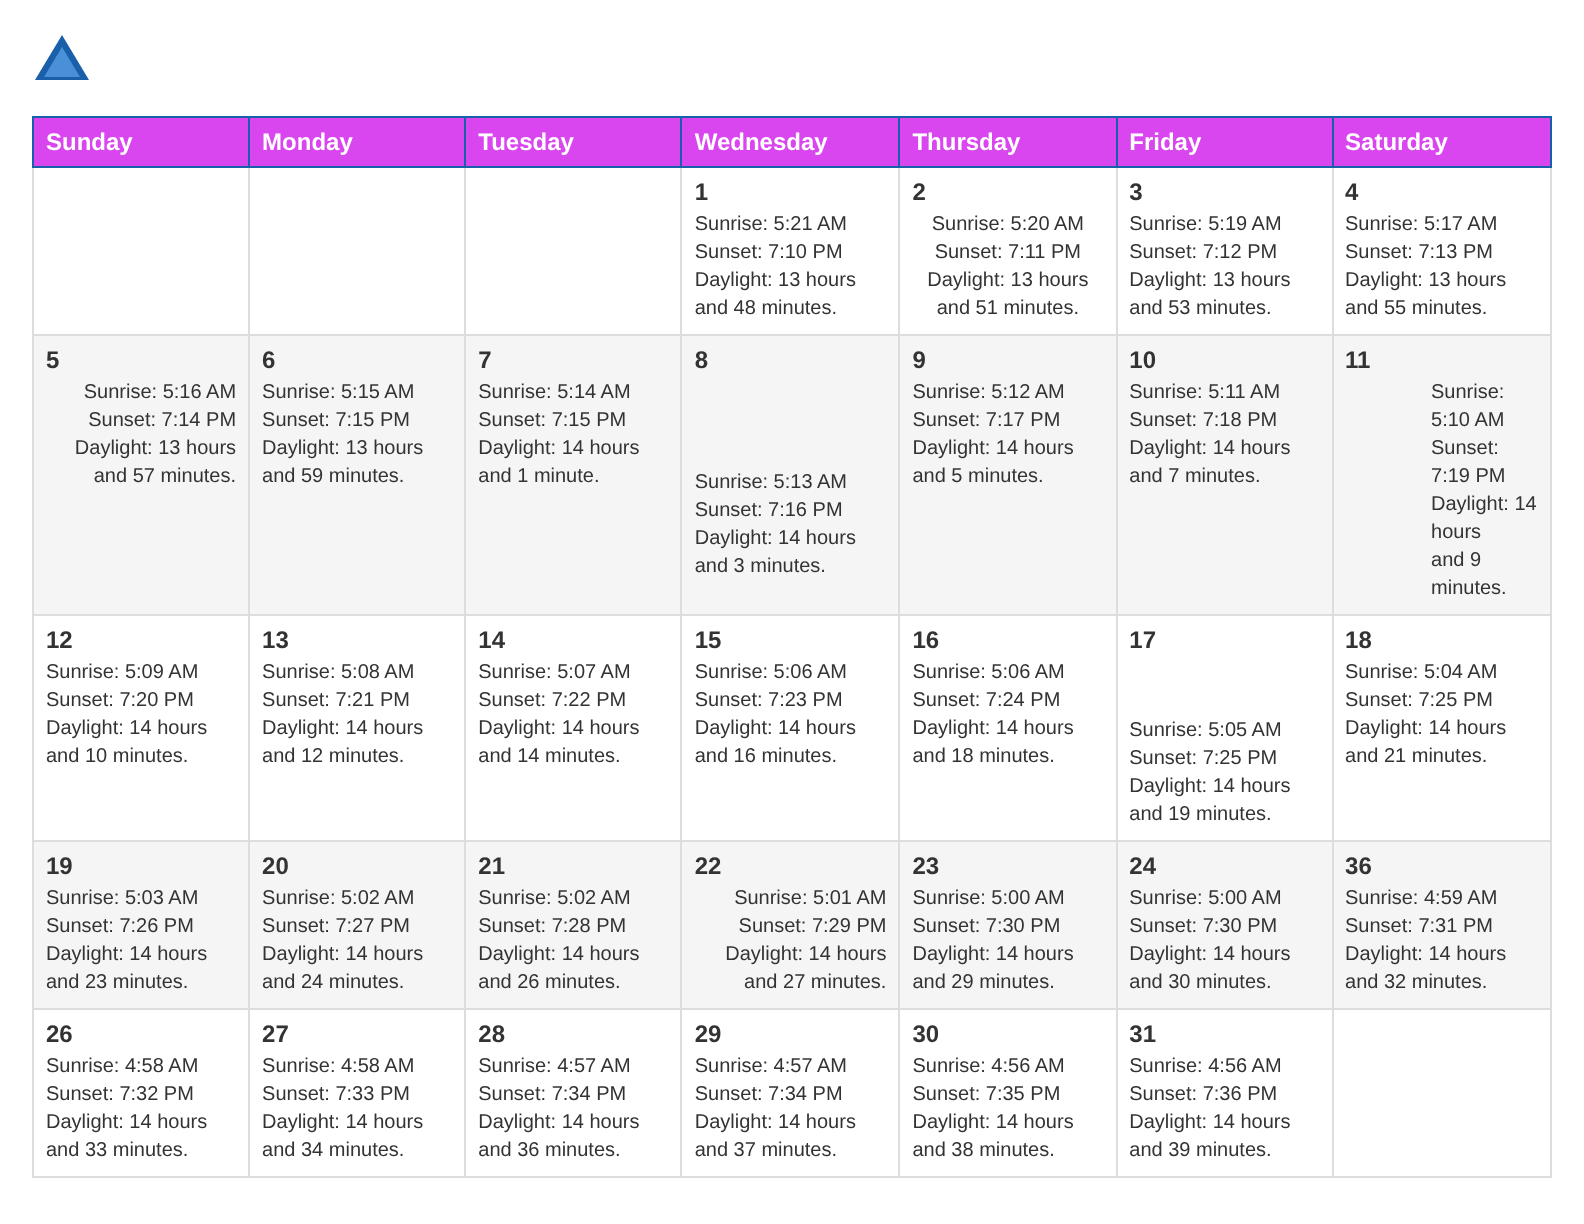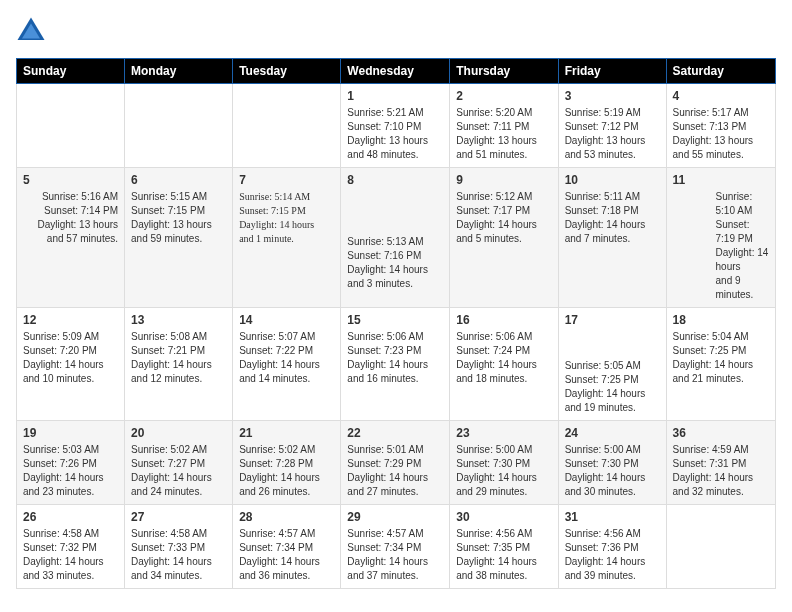--- a/index.html
+++ b/index.html
@@ -45,21 +45,21 @@
     .location {
       font-size: 14px;
       color: #555;
     }
     .calendar {
       width: 100%;
       border-collapse: collapse;
       border: 1px solid #ccc;
     }
     .calendar th {
-      background-color: #000000;
+      background-color: #d946ef;
       color: #fff;
       font-size: 12px;
       font-weight: bold;
       padding: 5px 6px;
       text-align: left;
       border: 1px solid #1a5faa;
     }
     .calendar td {
       vertical-align: top;
       padding: 5px 6px;
@@ -127,21 +127,21 @@
         <td class="empty-cell"></td>
         <td>
           <span class="day-number">1</span>
           <div class="day-info" style="white-space: pre-line;">Sunrise: 5:21 AM
 Sunset: 7:10 PM
 Daylight: 13 hours
 and 48 minutes.</div>
         </td>
         <td>
           <span class="day-number">2</span>
-          <div class="day-info" style="white-space: pre-line;">Sunrise: 5:20 AM
+          <div class="day-info" style="white-space: pre-line; text-align: center;">Sunrise: 5:20 AM
 Sunset: 7:11 PM
 Daylight: 13 hours
 and 51 minutes.</div>
         </td>
         <td>
           <span class="day-number">3</span>
           <div class="day-info" style="white-space: pre-line;">Sunrise: 5:19 AM
 Sunset: 7:12 PM
 Daylight: 13 hours
 and 53 minutes.</div>
@@ -164,21 +164,21 @@
         </td>
         <td>
           <span class="day-number">6</span>
           <div class="day-info" style="white-space: pre-line;">Sunrise: 5:15 AM
 Sunset: 7:15 PM
 Daylight: 13 hours
 and 59 minutes.</div>
         </td>
         <td>
           <span class="day-number">7</span>
-          <div class="day-info" style="white-space: pre-line; font-family: Liberation Serif, serif;">Sunrise: 5:14 AM
+          <div class="day-info" style="white-space: pre-line;">Sunrise: 5:14 AM
 Sunset: 7:15 PM
 Daylight: 14 hours
 and 1 minute.</div>
         </td>
         <td>
           <span class="day-number">8</span>
           <div class="day-info" style="white-space: pre-line; margin-top: 48px;">Sunrise: 5:13 AM
 Sunset: 7:16 PM
 Daylight: 14 hours
 and 3 minutes.</div>
@@ -273,21 +273,21 @@
         </td>
         <td>
           <span class="day-number">21</span>
           <div class="day-info" style="white-space: pre-line;">Sunrise: 5:02 AM
 Sunset: 7:28 PM
 Daylight: 14 hours
 and 26 minutes.</div>
         </td>
         <td>
           <span class="day-number">22</span>
-          <div class="day-info" style="white-space: pre-line;">Sunrise: 5:01 AM
+          <div class="day-info" style="white-space: pre-line; text-align: right;">Sunrise: 5:01 AM
 Sunset: 7:29 PM
 Daylight: 14 hours
 and 27 minutes.</div>
         </td>
         <td>
           <span class="day-number">23</span>
           <div class="day-info" style="white-space: pre-line;">Sunrise: 5:00 AM
 Sunset: 7:30 PM
 Daylight: 14 hours
 and 29 minutes.</div>

